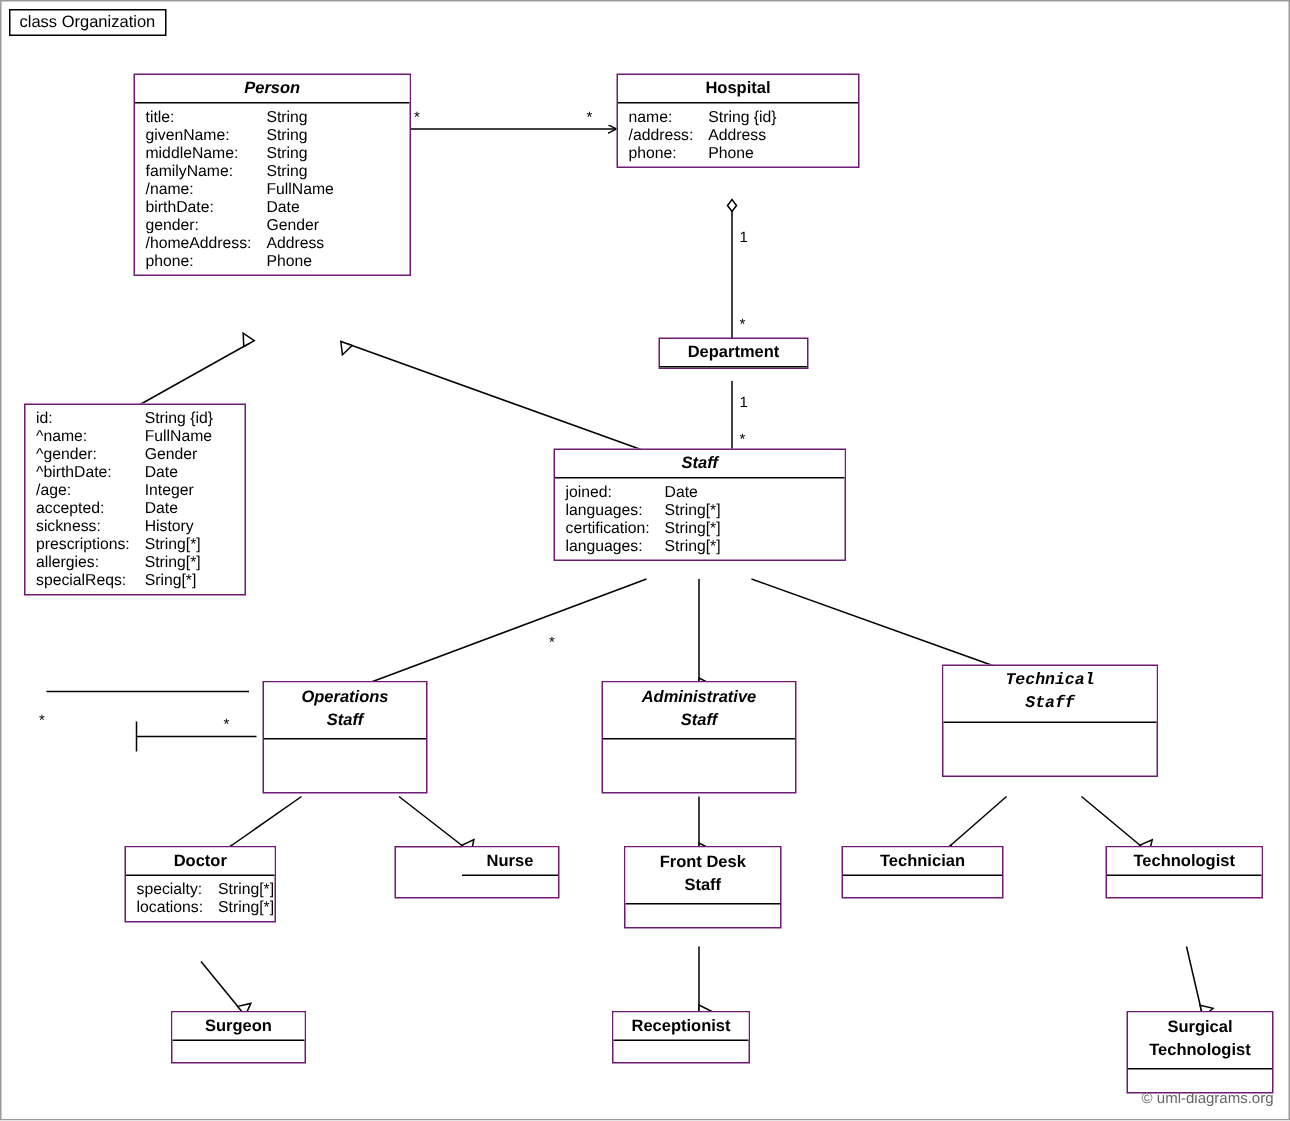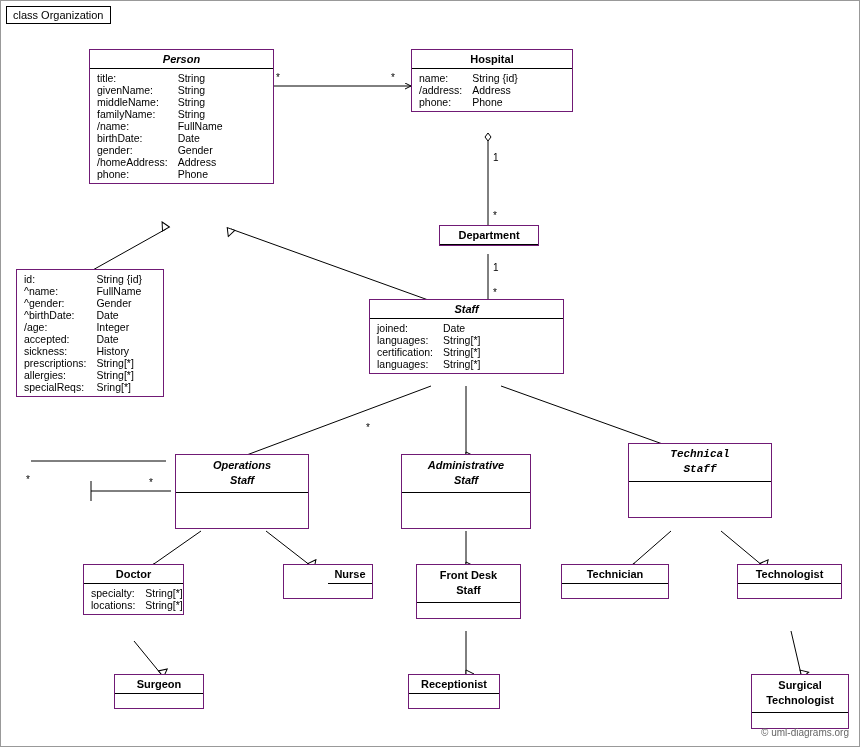--- a/index.html
+++ b/index.html
@@ -286,21 +286,21 @@
             </tr>
         <tr>
               <td>languages:</td>
               <td>String[*]</td>
             </tr>
       </tbody>
         </table>
     </div>
   </div>
 
-  <div class="uml-class" style="left:174px; top:453px; width:134px; min-height:75px;">
+  <div class="uml-class" style="left:174px; top:453px; width:110px; min-height:75px;">
     <div class="class-header" style="line-height:1.4;">Operations<br>Staff</div>
   </div>
 
   <div class="uml-class" style="left:400px; top:453px; width:130px; min-height:75px;">
     <div class="class-header" style="line-height:1.4;">Administrative<br>Staff</div>
   </div>
 
   <div class="uml-class" style="left:627px; top:442px; width:144px; min-height:75px;font-family:Liberation Mono, monospace;">
     <div class="class-header" style="line-height:1.4;">Technical<br>Staff</div>
   </div>
@@ -316,21 +316,21 @@
             </tr>
         <tr>
               <td>locations:</td>
               <td>String[*]</td>
             </tr>
       </tbody>
         </table>
     </div>
   </div>
 
-  <div class="uml-class" style="left:282px; top:563px; width:90px; min-height:35px;padding-left:44px;">
+  <div class="uml-class" style="left:262px; top:563px; width:110px; min-height:35px;padding-left:44px;">
     <div class="class-header non-italic">Nurse</div>
   </div>
 
   <div class="uml-class" style="left:415px; top:563px; width:105px; min-height:55px;">
     <div class="class-header non-italic" style="line-height:1.4;">Front Desk<br>Staff</div>
   </div>
 
   <div class="uml-class" style="left:560px; top:563px; width:108px; min-height:35px;">
     <div class="class-header non-italic">Technician</div>
   </div>

